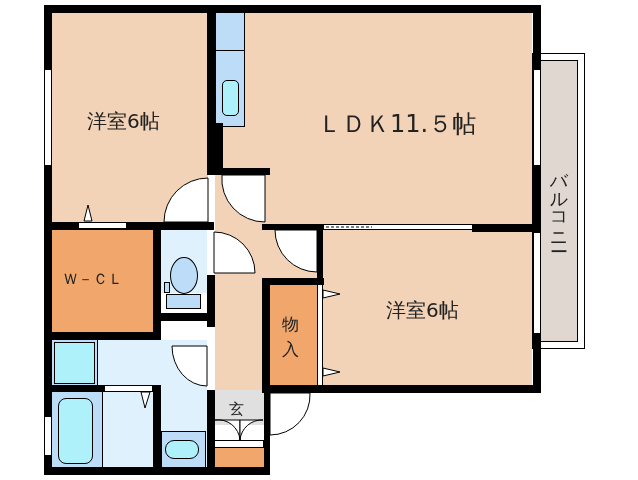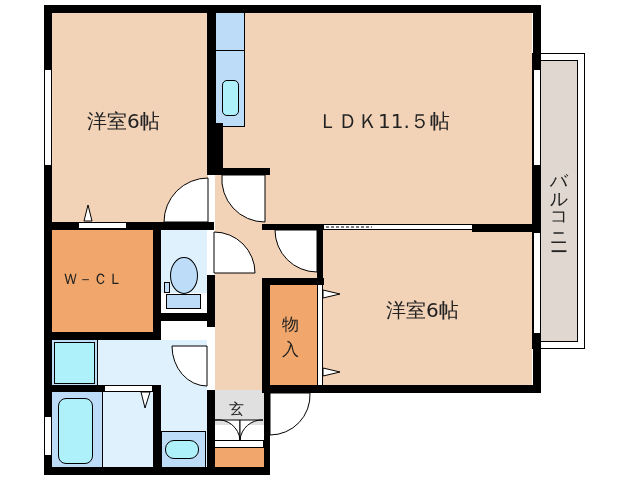--- a/index.html
+++ b/index.html
@@ -93,19 +93,19 @@
   <g fill="#fff" stroke="#000" stroke-width="1">
     <polygon points="84,221 92,221 88,205"></polygon>
     <polygon points="141,392 150,392 145,408"></polygon>
     <polygon points="323,290 323,298 340,294"></polygon>
     <polygon points="323,368 323,376 340,372"></polygon>
   </g>
   <line x1="326" y1="227" x2="372" y2="227" stroke="#000" stroke-dasharray="3,2"></line>
 </svg>
 
 <div class="label" style="left:87px;top:108px;font-size:20px;">洋室6帖</div>
-<div class="label" style="left:318px;top:108px;font-size:20px;">ＬＤＫ11.５帖</div>
+<div class="label" style="left:318px;top:108px;font-size:24px;">ＬＤＫ11.５帖</div>
 <div class="label" style="left:386px;top:297px;font-size:20px;">洋室6帖</div>
 <div class="label" style="left:63px;top:270px;font-size:15px;">Ｗ－ＣＬ</div>
 <div class="label" style="left:282px;top:313px;font-size:17px;">物</div>
 <div class="label" style="left:282px;top:338px;font-size:17px;">入</div>
 <div class="label" style="left:229px;top:400px;font-size:15px;">玄</div>
 <div class="label" style="left:550px;top:160px;font-size:18px;writing-mode:vertical-rl;line-height:18px;">バルコニー</div>
 
 </body></html>

